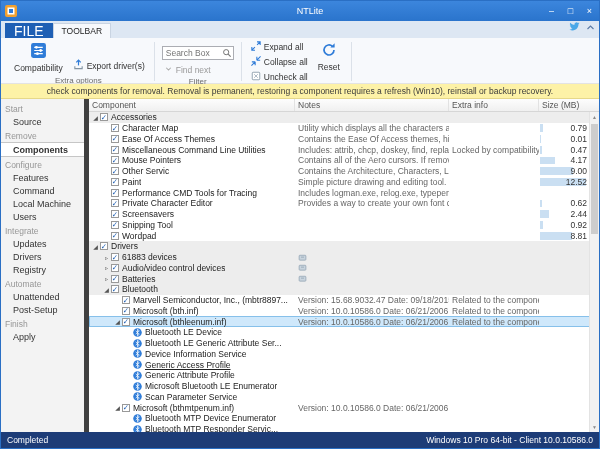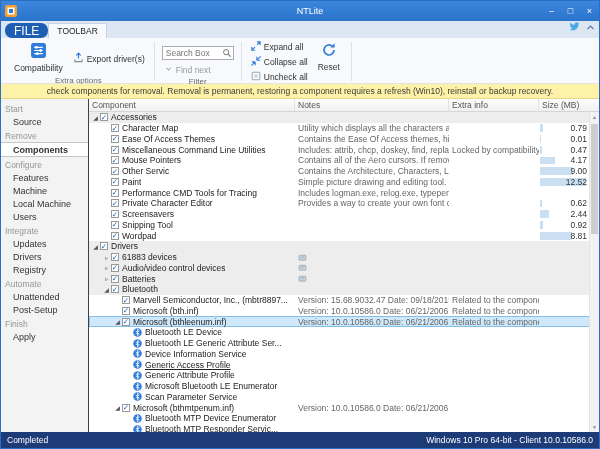--- a/index.html
+++ b/index.html
@@ -8,21 +8,21 @@
 
   
   .titlebar { height: 20px; flex: none; background: linear-gradient(#3c86dd,#2a74cc); display: flex; align-items: center; position: relative; color: #fff; }
   .appicon { margin-left: 4px; display: flex; }
   .wtitle { position: absolute; left: 0; right: 0; text-align: center; font-size: 9px; color: #fff; margin-left: 20px; }
   .winbtns { margin-left: auto; display: flex; height: 100%; }
   .winbtn { width: 19px; display: flex; align-items: center; justify-content: center; font-size: 9px; color: #fff; cursor: pointer; }
 
   
   .tabrow { height: 17px; flex: none; background: #dde7f3; display: flex; align-items: flex-end; padding: 0 4px; }
-  .tab-file { height: 15px; padding: 0 9px; background: #1e5fb4; color: #fff; font-size: 12px; display: flex; align-items: center; cursor: pointer; border-radius: 7px; }
+  .tab-file { height: 15px; padding: 0 9px; background: #1e5fb4; color: #fff; font-size: 14px; display: flex; align-items: center; cursor: pointer; }
   .tab-toolbar { height: 15px; padding: 0 8px; background: #f7f9fc; border: 1px solid #c9d4e2; border-bottom: none; color: #222; font-size: 8.5px; display: flex; align-items: center; cursor: pointer; }
   .tabrow-right { margin-left: auto; display: flex; align-items: center; gap: 6px; padding-bottom: 2px; }
 
   
   .ribbon { height: 46px; flex: none; background: #f7f9fc; border-bottom: 1px solid #e3e3e3; display: flex; padding: 2px 4px 0 4px; }
   .rgroup { display: flex; flex-direction: column; padding: 0 3px; }
   .rgroup-content { display: flex; flex: 1; align-items: flex-start; }
   .rgroup-label { text-align: center; font-size: 8px; color: #6a6a6a; padding: 1px 0 2px; }
   .rsep { width: 1px; background: #dbe1e9; margin: 2px 2px; }
   .bigbtn { display: flex; flex-direction: column; align-items: center; justify-content: flex-start; gap: 2px; padding: 2px 6px; font-size: 8.5px; color: #333; cursor: pointer; }
@@ -31,21 +31,21 @@
   .searchwrap { position: relative; margin: 2px 2px 0; }
   .searchwrap input { width: 72px; height: 14px; font-size: 8.5px; padding: 0 13px 0 3px; border: 1px solid #abadb3; background: #fff; font-family: inherit; }
   .searchwrap .mag { position: absolute; right: 2px; top: 2px; }
   .btncol { display: flex; flex-direction: column; gap: 1px; }
 
   
   .warning { height: 15px; flex: none; background: #fdf2a7; border-bottom: 1px solid #e6d88a; display: flex; align-items: center; justify-content: center; font-size: 8.5px; color: #3a3a3a; white-space: nowrap; overflow: hidden; }
 
   
   .main { flex: 1; display: flex; overflow: hidden; background: #fff; }
-  .sidebar { width: 88px; flex: none; background: #f3f3f3; border-right: 1px solid #404040; padding-top: 2px; overflow: hidden; }
+  .sidebar { width: 88px; flex: none; background: #f3f3f3; border-right: 5px solid #404040; padding-top: 2px; overflow: hidden; }
   .sb-sec { font-size: 8.5px; color: #969696; padding: 3px 0 1px 4px; }
   .sb-item { font-size: 9px; color: #333; padding: 1.5px 0 1.5px 12px; cursor: pointer; }
   .sb-item.sel { background: #fff; border-top: 1px solid #c6c6c6; border-bottom: 1px solid #c6c6c6; font-weight: bold; }
 
   .content { flex: 1; position: relative; display: flex; flex-direction: column; overflow: hidden; }
   .thead { height: 13px; flex: none; display: flex; background: linear-gradient(#fdfdfd,#f0f0f0); border-bottom: 1px solid #d6d6d6; font-size: 8.5px; color: #555; }
   .th { padding: 1px 3px; border-right: 1px solid #e2e2e2; overflow: hidden; white-space: nowrap; }
   .th-comp { width: 206px; } .th-notes { width: 154px; } .th-extra { width: 90px; }
   .th-size { width: 42px; text-align: right; border-right: none; }
   .tbody { flex: 1; overflow: hidden; }
@@ -119,21 +119,21 @@
             <svg width="17" height="17" viewBox="0 0 16 16">
                 <rect x="1" y="1" width="14" height="14" rx="2" fill="#2f7cd8"></rect>
                 <path d="M4 5h8M4 8h8M4 11h8" stroke="#fff" stroke-width="1.1"></path>
                 <circle cx="6" cy="5" r="1.3" fill="#fff"></circle>
                 <circle cx="10" cy="8" r="1.3" fill="#fff"></circle>
                 <circle cx="7" cy="11" r="1.3" fill="#fff"></circle>
               </svg>
           </span>
           <span>Compatibility</span>
         </div>
-        <div class="smallbtn" style="margin-top:11px">
+        <div class="smallbtn" style="margin-top:18px">
           <span>
             <svg width="11" height="11" viewBox="0 0 12 12">
                 <path d="M6 1.5v5.5" stroke="#2f7cd8" stroke-width="1.3" fill="none"></path>
                 <path d="M3.6 3.6L6 1.2l2.4 2.4" fill="none" stroke="#2f7cd8" stroke-width="1.3"></path>
                 <path d="M2 8v2.5h8V8" fill="none" stroke="#8294a3" stroke-width="1.2"></path>
               </svg>
           </span>
           <span>Export driver(s)</span>
         </div>
       </div>
@@ -212,21 +212,21 @@
   <div class="warning">check components for removal. Removal is permanent, restoring a component requires a refresh (Win10), reinstall or backup recovery.</div>
 
   <div class="main">
     <div class="sidebar">
         <div class="sb-sec">Start</div>
         <div class="sb-item">Source</div>
         <div class="sb-sec">Remove</div>
         <div class="sb-item sel">Components</div>
         <div class="sb-sec">Configure</div>
         <div class="sb-item">Features</div>
-        <div class="sb-item">Machine</div>
+        <div class="sb-item">Command</div>
         <div class="sb-item">Local Machine</div>
         <div class="sb-item">Users</div>
         <div class="sb-sec">Integrate</div>
         <div class="sb-item">Updates</div>
         <div class="sb-item">Drivers</div>
         <div class="sb-item">Registry</div>
         <div class="sb-sec">Automate</div>
         <div class="sb-item">Unattended</div>
         <div class="sb-item">Post-Setup</div>
         <div class="sb-sec">Finish</div>

